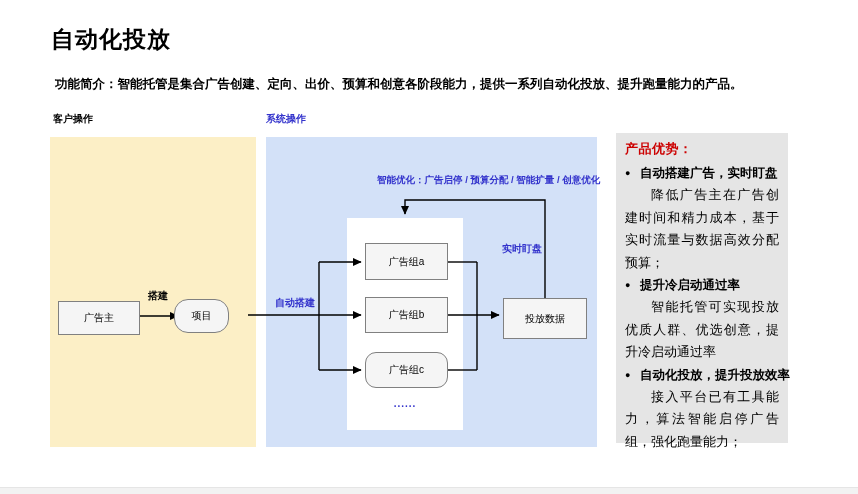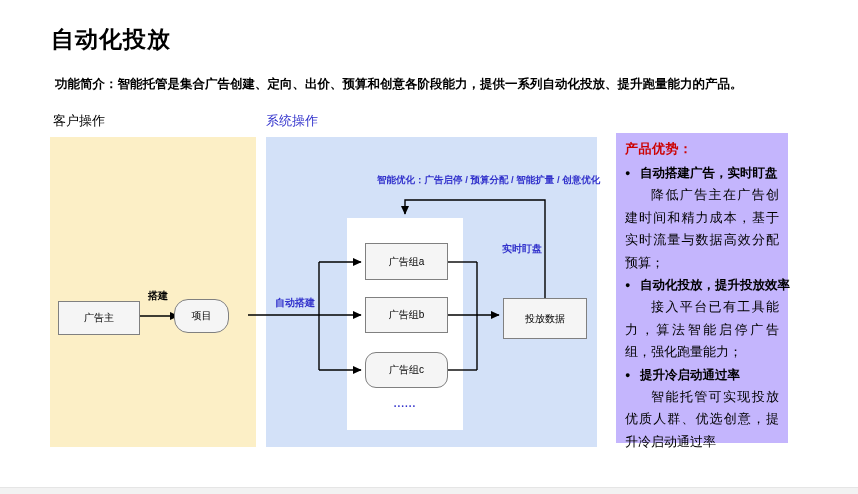--- a/index.html
+++ b/index.html
@@ -15,30 +15,30 @@
   .abs { position: absolute; }
 
   .page-title {
     left: 51px; top: 24px;
     font-size: 23px; font-weight: 700; letter-spacing: 1px;
   }
   .page-subtitle {
     left: 55px; top: 76px; width: 760px;
     font-size: 12.5px; font-weight: 700;
   }
-  .lane-label { font-size: 13px; font-weight: 400; }
+  .lane-label { font-size: 10px; font-weight: 700; }
   .lane-label.customer { left: 53px; top: 112px; color: #000; }
   .lane-label.system   { left: 266px; top: 112px; color: #3333cc; }
 
   .panel { position: absolute; top: 137px; height: 310px; }
   .panel.customer { left: 50px;  width: 206px; background: #fcefc6; }
   .panel.system   { left: 266px; width: 331px; background: #d3e1f8; }
   .panel.advantages {
     left: 616px; top: 133px; width: 172px; height: 310px;
-    background: #c4b5fd; padding: 7px 9px 0 9px;
+    background: #e5e5e5; padding: 7px 9px 0 9px;
   }
 
   .adgroup-container {
     left: 347px; top: 218px; width: 116px; height: 212px;
     background: #ffffff;
   }
 
   .node {
     position: absolute;
     background: #f5f5f5;
@@ -154,25 +154,25 @@
 
   <div class="panel advantages">
     <div class="adv-heading">产品优势：</div>
 
     <div>
       <div class="adv-item-title">自动搭建广告，实时盯盘</div>
       <div class="adv-item-body">降低广告主在广告创建时间和精力成本，基于实时流量与数据高效分配预算；</div>
     </div>
 
     <div>
-      <div class="adv-item-title">自动化投放，提升投放效率</div>
-      <div class="adv-item-body">接入平台已有工具能力，算法智能启停广告组，强化跑量能力；</div>
+      <div class="adv-item-title">提升冷启动通过率</div>
+      <div class="adv-item-body">智能托管可实现投放优质人群、优选创意，提升冷启动通过率</div>
     </div>
 
     <div>
-      <div class="adv-item-title">提升冷启动通过率</div>
-      <div class="adv-item-body">智能托管可实现投放优质人群、优选创意，提升冷启动通过率</div>
+      <div class="adv-item-title">自动化投放，提升投放效率</div>
+      <div class="adv-item-body">接入平台已有工具能力，算法智能启停广告组，强化跑量能力；</div>
     </div>
   </div>
 
   <div class="abs bottom-bar"></div>
 
 </div>
 
 </body></html>

